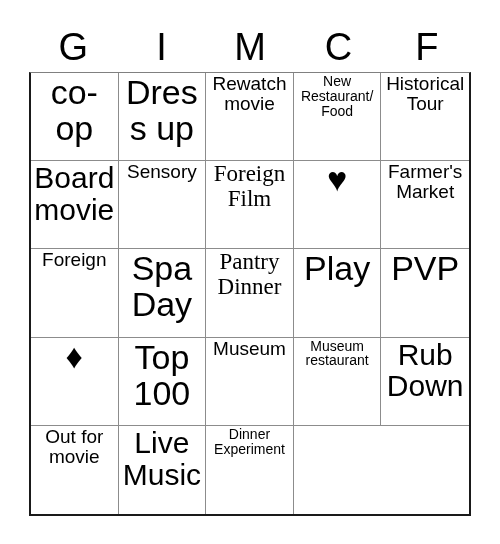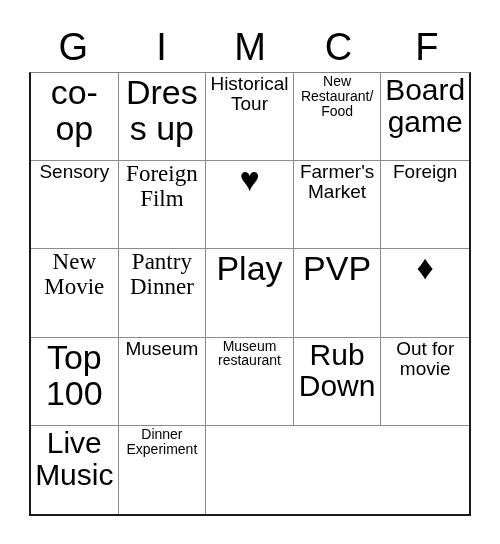--- a/index.html
+++ b/index.html
@@ -105,47 +105,50 @@
 
   <div id="grid">
 
     <div class="cell">
         <span class="cell-text sz-xl">co-op</span>
       </div>
     <div class="cell">
         <span class="cell-text sz-xl">Dress up</span>
       </div>
     <div class="cell">
-        <span class="cell-text sz-sm">Historical Tour</span>
+        <span class="cell-text sz-sm">Rewatch movie</span>
       </div>
     <div class="cell">
         <span class="cell-text sz-xs">New Restaurant/ Food</span>
       </div>
+    <div class="cell">
+        <span class="cell-text sz-sm">Historical Tour</span>
+      </div>
 
     <div class="cell">
-        <span class="cell-text sz-lg">Board game</span>
+        <span class="cell-text sz-lg">Board movie</span>
       </div>
     <div class="cell">
         <span class="cell-text sz-sm">Sensory</span>
       </div>
     <div class="cell">
         <span class="cell-text sz-md">Foreign Film</span>
       </div>
     <div class="cell">
         <span class="cell-text sz-sym">♥</span>
       </div>
     <div class="cell">
         <span class="cell-text sz-sm">Farmer's Market</span>
       </div>
 
     <div class="cell">
         <span class="cell-text sz-sm">Foreign</span>
       </div>
     <div class="cell">
-        <span class="cell-text sz-md">New Movie</span>
+        <span class="cell-text sz-xl">Spa Day</span>
       </div>
     <div class="cell">
         <span class="cell-text sz-md">Pantry Dinner</span>
       </div>
     <div class="cell">
         <span class="cell-text sz-xl">Play</span>
       </div>
 
     <div class="cell">
         <span class="cell-text sz-xl">PVP</span>

